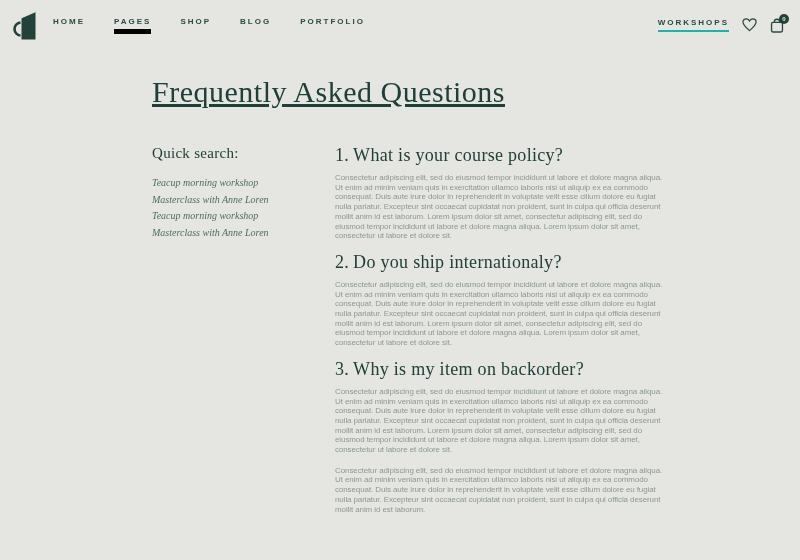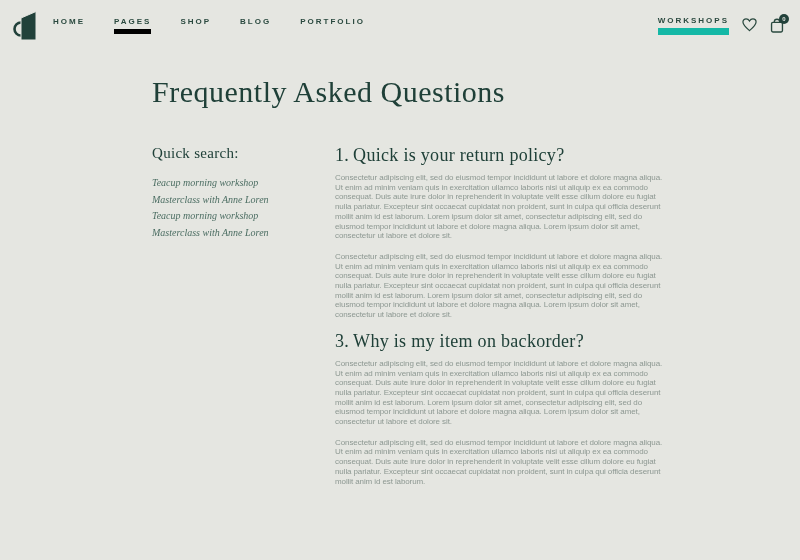--- a/index.html
+++ b/index.html
@@ -20,36 +20,36 @@
   .logo { display: flex; align-items: center; }
   .main-nav { margin-left: 16px; display: flex; gap: 29px; }
   .nav-link {
     font-size: 8px; font-weight: 700; letter-spacing: 2px;
     color: #2a493f; padding-bottom: 3px; text-transform: uppercase;
   }
   .nav-link.active { border-bottom: 5px solid #000000; }
   .header-right { margin-left: auto; display: flex; align-items: center; gap: 13px; }
   .workshops {
     font-size: 8px; font-weight: 700; letter-spacing: 2px;
-    color: #2a493f; padding-bottom: 3px; border-bottom: 7px solid #14b8a6;
+    color: #2a493f; padding-bottom: 3px; border-bottom: 2px solid #14b8a6;
     text-transform: uppercase;
   }
   .icon-btn { position: relative; display: flex; align-items: center; }
   .badge {
     position: absolute; top: -4px; right: -5px;
     width: 10px; height: 10px; border-radius: 50%;
     background: #21413a; color: #e5e6e1;
     font-size: 6px; line-height: 10px; text-align: center; font-weight: 700;
   }
 
   
   .main { padding: 27px 0 0 152px; }
   .page-title {
     margin: 0; font-family: "Liberation Serif", serif; font-weight: 400;
-    font-size: 30px; letter-spacing: 0.5px; color: #1f4038;
+    font-size: 30px; letter-spacing: 0.5px; color: #1f4038; text-decoration: underline;
   }
   .subtitle { margin: 9px 0 0; font-size: 8.5px; color: #8d9892; letter-spacing: 0.2px; }
 
   .columns { display: flex; margin-top: 36px; }
   .sidebar { width: 183px; flex: none; }
   .qs-title {
     margin: 0 0 13px; font-family: "Liberation Serif", serif; font-weight: 400;
     font-size: 15px; color: #1f4038; letter-spacing: 0.3px;
   }
   .qs-link {
@@ -126,25 +126,26 @@
 
           <a class="qs-link">Teacup morning workshop</a>
 
           <a class="qs-link">Masterclass with Anne Loren</a>
         </div>
     </aside>
 
     <section class="faq">
 
         <article class="faq-item">
-          <h2 class="faq-q"><span class="q-num">1.</span><span>Quick is your return policy?</span></h2>
+          <h2 class="faq-q"><span class="q-num">1.</span><span>What is your course policy?</span></h2>
           <p class="faq-a">Consectetur adipiscing elit, sed do eiusmod tempor incididunt ut labore et dolore magna aliqua. Ut enim ad minim veniam quis in exercitation ullamco laboris nisi ut aliquip ex ea commodo consequat. Duis aute irure dolor in reprehenderit in voluptate velit esse cillum dolore eu fugiat nulla pariatur. Excepteur sint occaecat cupidatat non proident, sunt in culpa qui officia deserunt mollit anim id est laborum. Lorem ipsum dolor sit amet, consectetur adipiscing elit, sed do eiusmod tempor incididunt ut labore et dolore magna aliqua. Lorem ipsum dolor sit amet, consectetur ut labore et dolore sit.</p>
         </article>
 
         <article class="faq-item">
+          <h2 class="faq-q"><span class="q-num">2.</span><span>Do you ship internationaly?</span></h2>
           <p class="faq-a">Consectetur adipiscing elit, sed do eiusmod tempor incididunt ut labore et dolore magna aliqua. Ut enim ad minim veniam quis in exercitation ullamco laboris nisi ut aliquip ex ea commodo consequat. Duis aute irure dolor in reprehenderit in voluptate velit esse cillum dolore eu fugiat nulla pariatur. Excepteur sint occaecat cupidatat non proident, sunt in culpa qui officia deserunt mollit anim id est laborum. Lorem ipsum dolor sit amet, consectetur adipiscing elit, sed do eiusmod tempor incididunt ut labore et dolore magna aliqua. Lorem ipsum dolor sit amet, consectetur ut labore et dolore sit.</p>
         </article>
 
         <article class="faq-item">
           <h2 class="faq-q"><span class="q-num">3.</span><span>Why is my item on backorder?</span></h2>
           <p class="faq-a">Consectetur adipiscing elit, sed do eiusmod tempor incididunt ut labore et dolore magna aliqua. Ut enim ad minim veniam quis in exercitation ullamco laboris nisi ut aliquip ex ea commodo consequat. Duis aute irure dolor in reprehenderit in voluptate velit esse cillum dolore eu fugiat nulla pariatur. Excepteur sint occaecat cupidatat non proident, sunt in culpa qui officia deserunt mollit anim id est laborum. Lorem ipsum dolor sit amet, consectetur adipiscing elit, sed do eiusmod tempor incididunt ut labore et dolore magna aliqua. Lorem ipsum dolor sit amet, consectetur ut labore et dolore sit.</p>
         </article>
 
         <article class="faq-item">
           <p class="faq-a">Consectetur adipiscing elit, sed do eiusmod tempor incididunt ut labore et dolore magna aliqua. Ut enim ad minim veniam quis in exercitation ullamco laboris nisi ut aliquip ex ea commodo consequat. Duis aute irure dolor in reprehenderit in voluptate velit esse cillum dolore eu fugiat nulla pariatur. Excepteur sint occaecat cupidatat non proident, sunt in culpa qui officia deserunt mollit anim id est laborum.</p>

